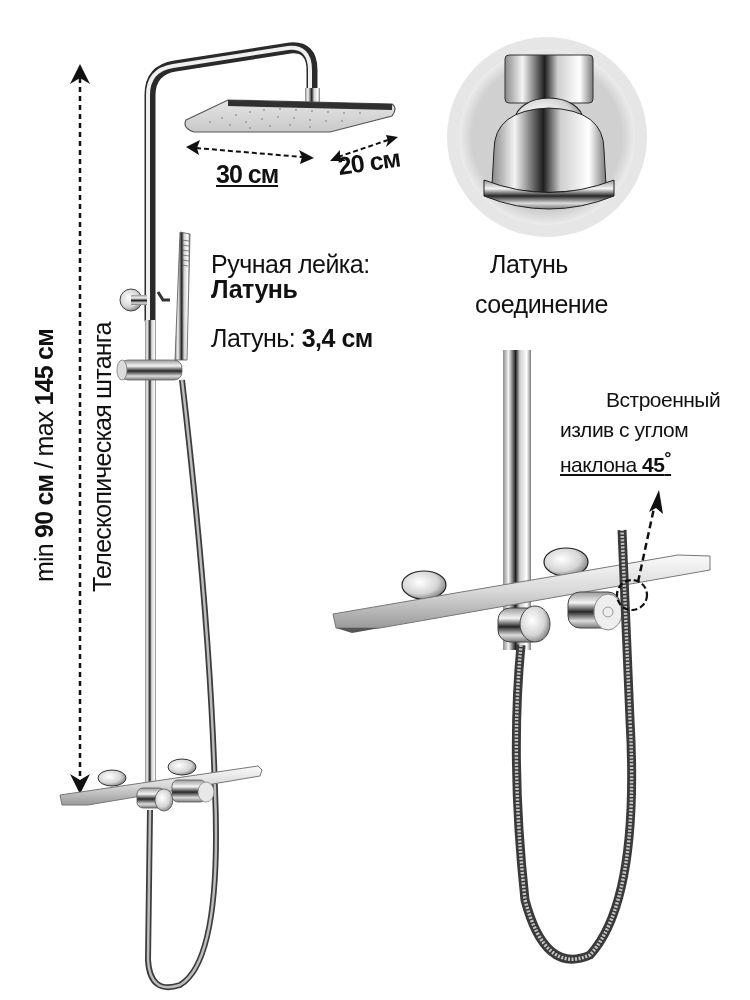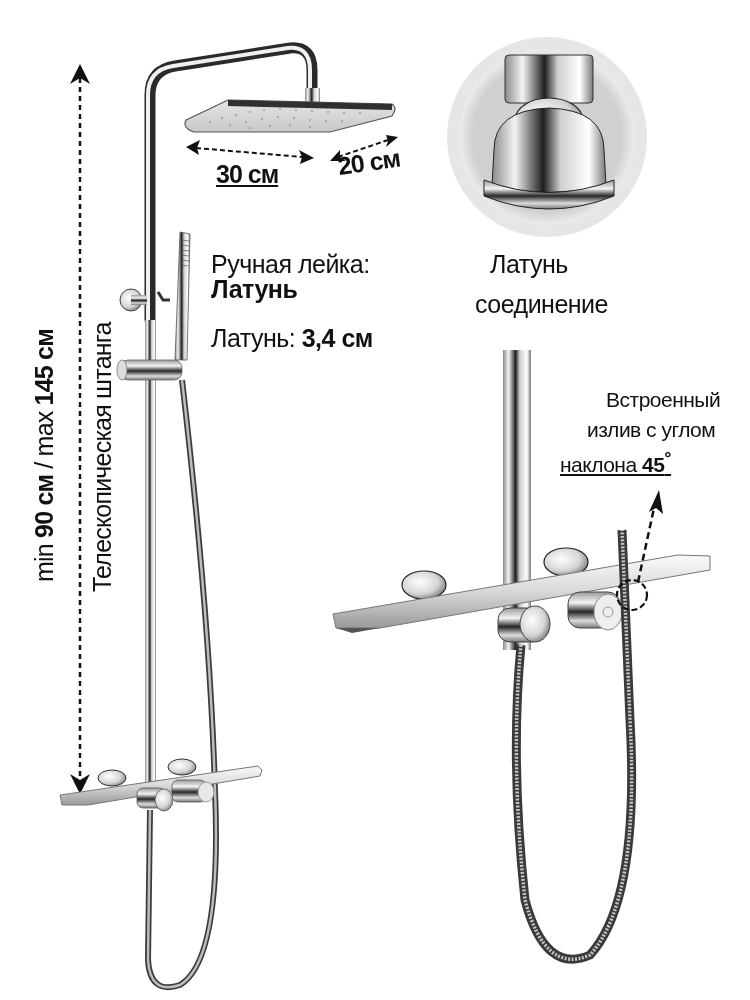--- a/index.html
+++ b/index.html
@@ -184,21 +184,21 @@
 <div class="txt label" style="left:211px; top:250px;">Ручная лейка:</div>
 <div class="txt label bold" style="left:211px; top:275px;">Латунь</div>
 <div class="txt label" style="left:211px; top:324px;">
   <span>Латунь: </span><span class="bold">3,4 см</span>
 </div>
 
 <div class="txt label" style="left:490px; top:250px;">Латунь</div>
 <div class="txt label" style="left:475px; top:290px;">соединение</div>
 
 <div class="txt" style="left:560px; top:388px; font-size:21px;margin-left:46px;">Встроенный</div>
-<div class="txt" style="left:560px; top:418px; font-size:21px;margin-left:27px;">излив с углом</div>
+<div class="txt" style="left:560px; top:418px; font-size:21px;">излив с углом</div>
 <div class="txt" style="left:560px; top:448px; font-size:21px;text-decoration:underline;">
   <span>наклона </span><span class="bold">45</span><sup style="font-size:18px; font-weight:bold;">°</sup>
 </div>
 
 <div class="vert" style="left:30px; top:582px;">
   <span>min </span><span class="bold">90 см</span><span> / max </span><span class="bold">145 см</span>
 </div>
 <div class="vert" style="left:88px; top:592px;">Телескопическая штанга</div>
 
 </body></html>

